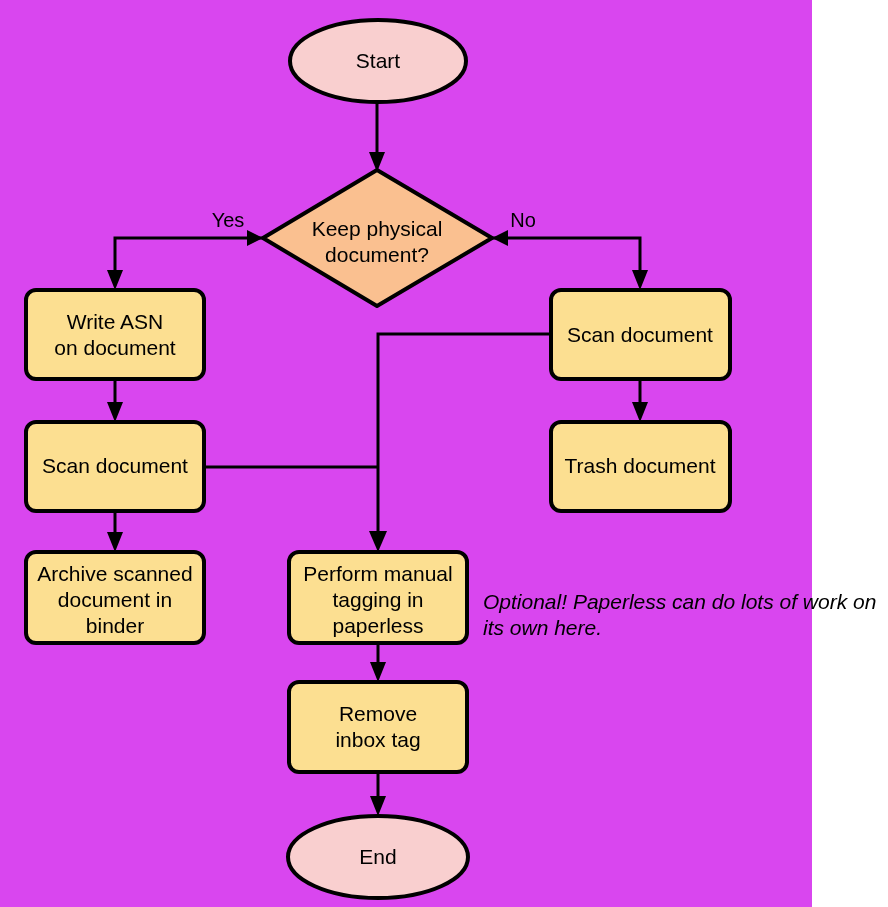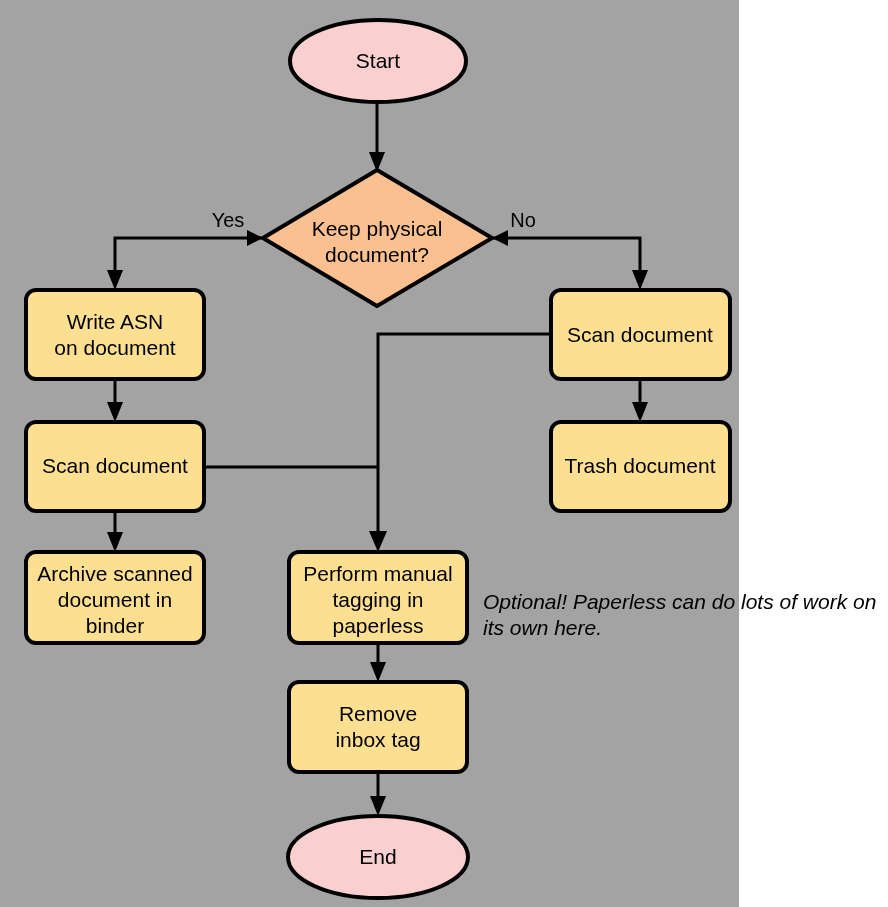--- a/index.html
+++ b/index.html
@@ -9,23 +9,23 @@
     background: #ffffff;
   }
   body {
     width: 888px;
     height: 907px;
     overflow: hidden;
     font-family: "Liberation Sans", sans-serif;
   }
   #flowchart-root {
     position: relative;
-    width: 739px;
+    width: 812px;
     height: 907px;
-    background: #a3a3a3;
+    background: #d946ef;
   }
   svg#flow-svg {
     display: block;
     width: 888px;
     height: 907px;
   }
   .node-shape {
     stroke: #000000;
     stroke-width: 4;
     stroke-linejoin: round;

